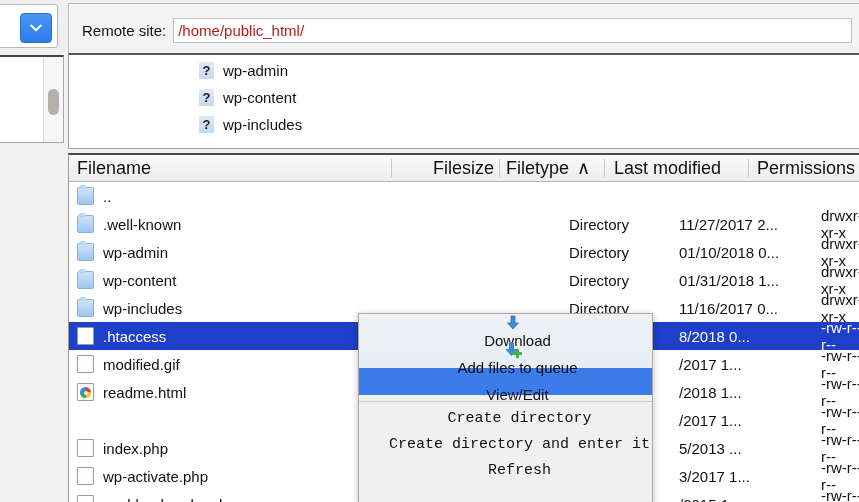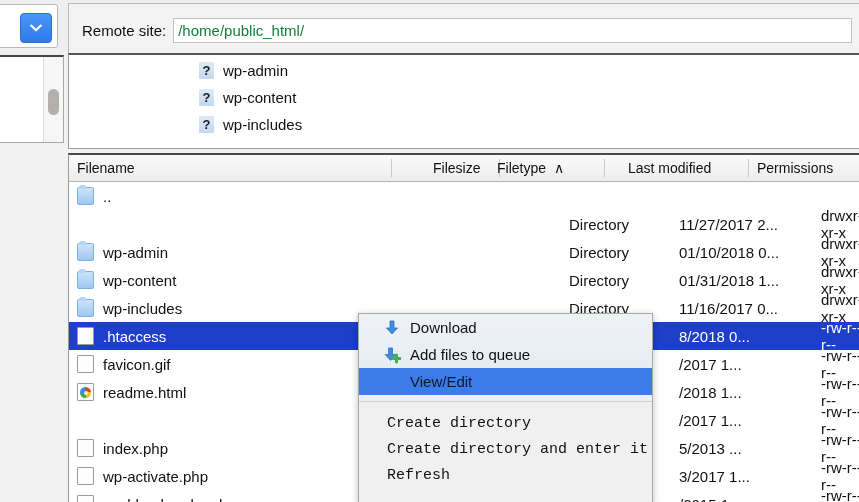--- a/index.html
+++ b/index.html
@@ -64,21 +64,21 @@
     margin-right: 7px;
   }
   .remote-input {
     flex: 1;
     height: 25px;
     background: #fff;
     border: 1px solid #c2c2c2;
     box-sizing: border-box;
     display: flex; align-items: center;
     padding-left: 4px;
-    font-size: 15px; color: #15803d;
+    font-size: 15px; color: #b91c1c;
   }
 
   
   .tree-panel {
     position: absolute; left: 68px; top: 53px;
     width: 795px; height: 96px;
     background: #ffffff;
     border: 1px solid #9a9a9a;
     border-top: 2px solid #555;
     box-sizing: border-box;
@@ -144,21 +144,21 @@
   .fl-header {
     position: relative;
     height: 26px;
     background: linear-gradient(#fbfbfb, #ececec);
     border-bottom: 1px solid #b5b5b5;
   }
   .fl-header .cell {
     position: absolute; top: 0;
     height: 26px;
     display: flex; align-items: center;
-    font-size: 14px; color: #111;
+    font-size: 18px; color: #111;
     white-space: nowrap;
   }
   .fl-header .sep {
     position: absolute; top: 4px;
     width: 1px; height: 18px;
     background: #c9c9c9;
   }
   .sort-arrow { margin-left: 8px; display: inline-block; }
 
   .rows { position: relative; }
@@ -236,20 +236,21 @@
     overflow: hidden;
     font-size: 15px;
     color: #111;
   }
   .ctx-top { background: linear-gradient(#eef2f7, #e4eaf2); }
   .ctx-item {
     height: 27px;
     display: flex; align-items: center;
     padding-left: 24px;
     white-space: nowrap;
+    flex-direction: column;
   }
   .ctx-item.hl { background: #3c7ce8; color: #0f172a; }
   .ctx-icon { width: 18px; height: 18px; margin-right: 9px; position: relative; flex: 0 0 auto;}
   .ctx-sep { height: 1px; background: #cfcfcf; margin: 6px 0 8px 0; }
   .ctx-item.plain { padding-left: 28px; height: 26px; font-family: Liberation Mono, monospace; }
 </style>
 </head>
 <body>
 
 <div class="screen">
@@ -299,38 +300,42 @@
   <div class="filelist">
 
     <div class="fl-header">
       <div class="sep" style="left:322px"></div>
       <div class="sep" style="left:430px"></div>
       <div class="sep" style="left:535px"></div>
       <div class="sep" style="left:679px"></div>
 
       <div class="cell" style="left:8px">Filename</div>
       <div class="cell" style="left:364px">Filesize</div>
-      <div class="cell" style="left:428px">
+      <div class="cell" style="left:437px">
         <span>Filetype</span>
         <span class="sort-arrow">∧</span>
       </div>
-      <div class="cell" style="left:559px">Last modified</div>
+      <div class="cell" style="left:545px">Last modified</div>
       <div class="cell" style="left:688px">Permissions</div>
     </div>
 
     <div class="rows">
 
       <div class="row" style="top:0px">
         <span class="c-name">
           <span class="ico ico-folder"></span>
           <span>..</span>
         </span>
       </div>
 
       <div class="row" style="top:28px">
+        <span class="c-name">
+          <span class="ico ico-folder"></span>
+          <span>.well-known</span>
+        </span>
         <span class="c-type">Directory</span>
         <span class="c-date">11/27/2017 2...</span>
         <span class="c-perm">drwxr-xr-x</span>
       </div>
 
       <div class="row" style="top:56px">
         <span class="c-name">
           <span class="ico ico-folder"></span>
           <span>wp-admin</span>
         </span>
@@ -364,21 +369,21 @@
           <span class="ico ico-file"></span>
           <span>.htaccess</span>
         </span>
         <span class="c-date">8/2018 0...</span>
         <span class="c-perm">-rw-r--r--</span>
       </div>
 
       <div class="row" style="top:168px">
         <span class="c-name">
           <span class="ico ico-file"></span>
-          <span>favicon.gif</span>
+          <span>modified.gif</span>
         </span>
         <span class="c-date">/2017 1...</span>
         <span class="c-perm">-rw-r--r--</span>
       </div>
 
       <div class="row" style="top:196px">
         <span class="c-name">
           <span class="ico ico-html"></span>
           <span>readme.html</span>
         </span>

